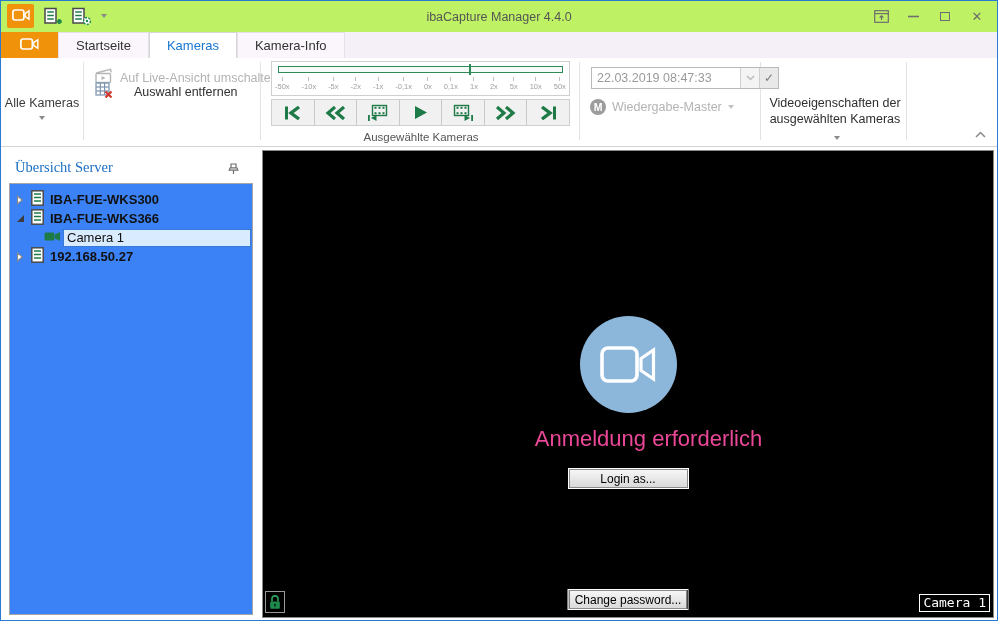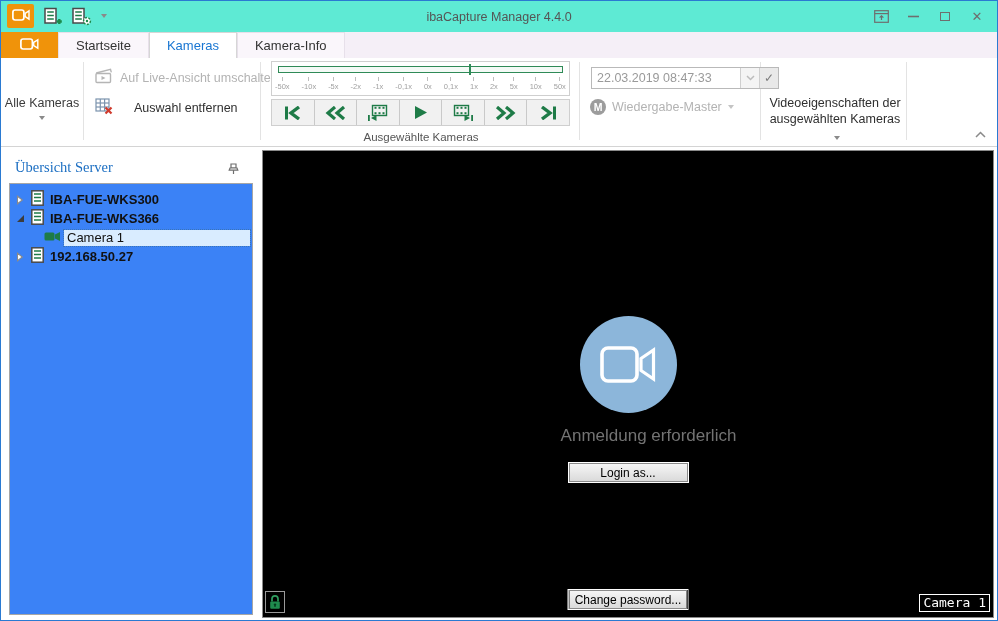--- a/index.html
+++ b/index.html
@@ -1,21 +1,21 @@
 <!DOCTYPE html>
 <html><head>
 <meta charset="utf-8">
 <style>
   * { margin:0; padding:0; box-sizing:border-box; }
   body { width:998px; height:621px; overflow:hidden; background:#fff;
          font-family:"Liberation Sans", sans-serif; }
   .window { position:relative; width:998px; height:621px; border:1px solid #2a7ad2; background:#fff; }
 
   
-  .titlebar { position:absolute; left:0; top:0; right:0; height:31px; background:#5eead4; }
+  .titlebar { position:absolute; left:0; top:0; right:0; height:31px; background:#bef264; }
   .qat { position:absolute; left:6px; top:3px; display:flex; align-items:center; gap:9px; }
   .app-btn { width:27px; height:24px; background:#f0930a; border-radius:2px; display:flex; align-items:center; justify-content:center; }
   .qat-ico { width:20px; height:20px; display:flex; align-items:center; justify-content:center; }
   .arr-down { width:0; height:0; border-left:3.5px solid transparent; border-right:3.5px solid transparent; border-top:4px solid #8a8a8a; }
   .title { position:absolute; left:150px; right:150px; top:9px; text-align:center; font-size:12.5px; color:#555; }
   .win-controls { position:absolute; right:4px; top:0; height:30px; display:flex; }
   .wc { width:32px; height:30px; display:flex; align-items:center; justify-content:center; color:#6e6e6e; font-size:13px; }
   .wc .maxbox { width:10px; height:9px; border:1.4px solid #6e6e6e; }
 
   
@@ -67,21 +67,21 @@
   .tree-box { position:absolute; left:5px; right:5px; top:32px; bottom:1px; border:1px solid #a6a6a6; background:#3b82f6; padding-top:6px; }
   .tree-row { height:19px; display:flex; align-items:center; padding-left:6px; font-size:13px; color:#111; }
   .tw { width:15px; display:flex; align-items:center; }
   .srv-lbl { font-weight:bold; margin-left:6px; white-space:nowrap; }
   .cam-row { padding-left:34px; }
   .cam-sel { flex:1; margin-left:3px; margin-right:2px; background:#d9ecff; outline:1px dotted #3a74b8; padding:0 2px 1px 3px; white-space:nowrap; }
 
   .video { position:absolute; left:261px; top:3px; right:3px; bottom:2px; background:#000; border:1px solid #8a8a8a; }
   .center-stack { position:absolute; left:0; right:0; top:165px; display:flex; flex-direction:column; align-items:center; }
   .cam-circle { width:97px; height:97px; border-radius:50%; background:#8cb6da; display:flex; align-items:center; justify-content:center; }
-  .v-msg { margin-top:13px; font-size:17px; color:#737373;margin-left:41px; }
+  .v-msg { margin-top:13px; font-size:22px; color:#ec4899;margin-left:41px; }
   .win-btn { margin-top:17px; min-width:119px; height:19px; background:linear-gradient(#f6f6f6,#dadada); border:1px solid #8a8a8a; box-shadow:0 0 0 1px #fff; font-size:12px; color:#000; display:inline-flex; align-items:center; justify-content:center; font-family:"Liberation Sans", sans-serif; }
   .change-pw { position:absolute; left:50%; bottom:8px; transform:translateX(-50%); margin-top:0; }
   .lock-box { position:absolute; left:2px; bottom:4px; width:20px; height:22px; border:1px solid #9a9a9a; display:flex; align-items:center; justify-content:center; background:#000; }
   .cam-overlay { position:absolute; right:3px; bottom:5px; border:1px solid #fff; color:#fff; font-family:"DejaVu Sans Mono", monospace; font-size:13px; padding:0 3px 1px 3px; background:#000; }
 </style>
 </head>
 <body>
 
 <div class="window">
 
@@ -167,21 +167,21 @@
       <span>
         <svg width="18" height="16" viewBox="0 0 18 16">
           <rect x="1" y="5.5" width="14.5" height="9" rx="1" fill="none" stroke="#b5b5b5" stroke-width="1.4"></rect>
           <path d="M1.2 5 L15.5 1.4 L16.3 4.4" fill="none" stroke="#b5b5b5" stroke-width="1.4"></path>
           <path d="M6.5 8 L10.5 10 L6.5 12 Z" fill="#b5b5b5"></path>
         </svg>
       </span>
       <span>Auf Live-Ansicht umschalten</span>
     </div>
 
-    <div class="rib-btn" style="left:94px; top:40px;gap:21px;">
+    <div class="rib-btn" style="left:94px; top:24px;gap:21px;">
       <span>
         <svg width="18" height="17" viewBox="0 0 18 17">
           <g fill="none" stroke="#7b93ad" stroke-width="1.2">
             <rect x="1" y="1" width="13" height="12"></rect>
             <line x1="1" y1="5" x2="14" y2="5"></line>
               <line x1="1" y1="9" x2="14" y2="9"></line>
             <line x1="5.3" y1="1" x2="5.3" y2="13"></line>
               <line x1="9.6" y1="1" x2="9.6" y2="13"></line>
           </g>
           <path d="M10.5 9.5 L16.5 15.5 M16.5 9.5 L10.5 15.5" stroke="#cf3a2c" stroke-width="2.2"></path>

